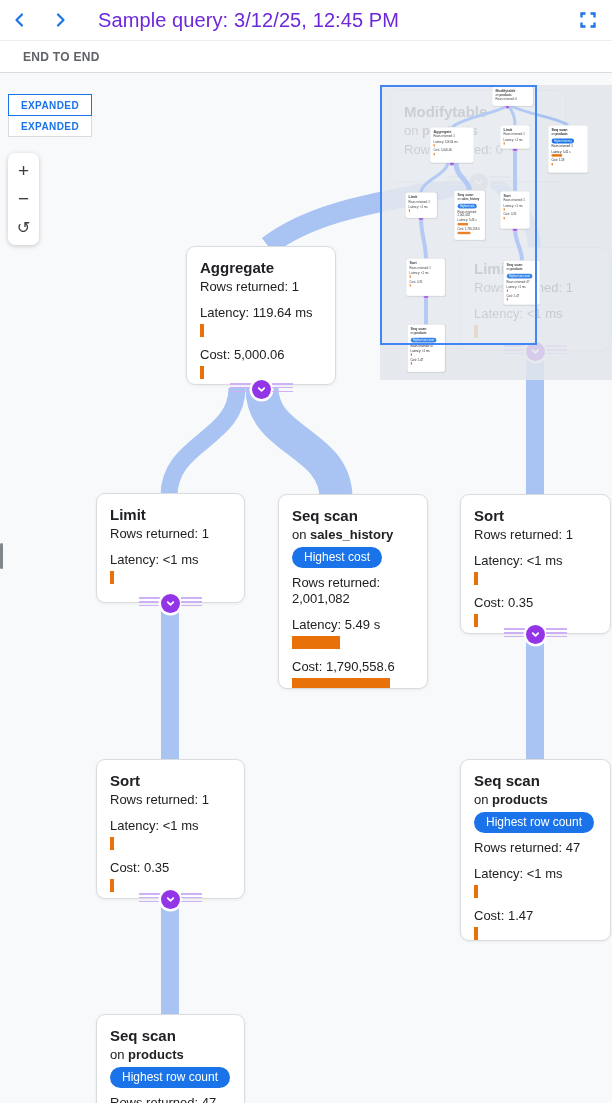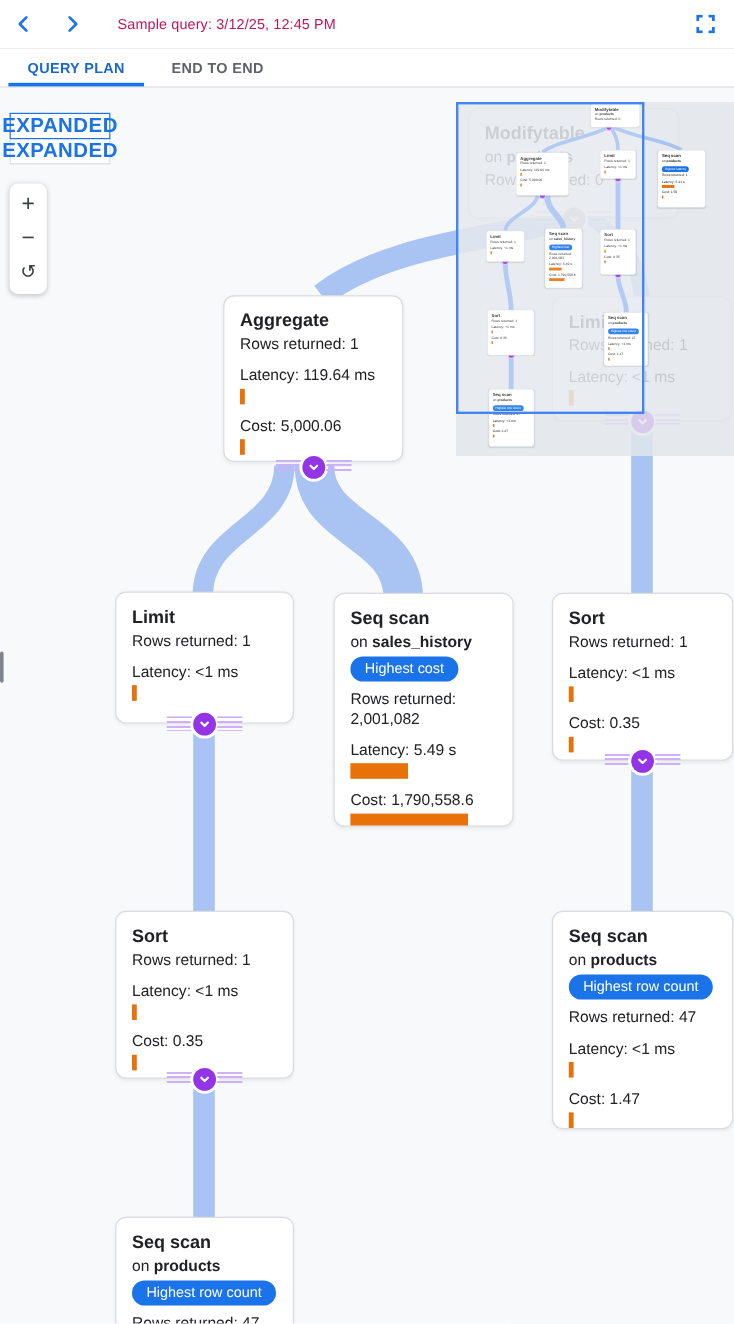--- a/index.html
+++ b/index.html
@@ -4,21 +4,21 @@
 <style>
   html,body{margin:0;padding:0;}
   body{
     position:relative;width:612px;height:1103px;overflow:hidden;
     background:#fff;font-family:"Liberation Sans","DejaVu Sans",sans-serif;color:#202124;
   }
   
   .header{position:absolute;left:0;top:0;width:612px;height:40px;background:#fff;
     border-bottom:1px solid #eceef0;display:flex;align-items:center;z-index:30;}
   .nav-btn{width:40px;height:40px;display:flex;align-items:center;justify-content:center;cursor:pointer;}
-  .hdr-title{font-size:12px;color:#be185d;margin-left:18px;letter-spacing:.1px;}
+  .hdr-title{font-size:20px;color:#6d28d9;margin-left:18px;letter-spacing:.1px;}
   .fs-btn{position:absolute;right:8px;top:4px;width:32px;height:32px;display:flex;align-items:center;justify-content:center;cursor:pointer;}
   
   .tabbar{position:absolute;left:0;top:41px;width:612px;height:31px;background:#fff;
     border-bottom:1px solid #dadce0;display:flex;align-items:stretch;z-index:30;}
   .tab{display:flex;align-items:center;justify-content:center;padding:0 16px;margin-left:7px;
     font-size:12px;font-weight:bold;letter-spacing:.3px;color:#5f6368;position:relative;cursor:pointer;}
   .tab.active{color:#1967d2;}
   .tab.active::after{content:"";position:absolute;left:0;right:0;bottom:0;height:3px;background:#1a73e8;}
   
   .canvas{position:absolute;left:0;top:72px;width:612px;height:1031px;background:#f8f9fb;}
@@ -38,21 +38,21 @@
   .chev{position:absolute;width:64px;height:20px;display:flex;align-items:center;justify-content:center;z-index:3;cursor:pointer;}
   .chev::before,.chev::after{content:"";width:21px;height:12px;
     background:repeating-linear-gradient(to bottom,#cdb0f6 0,#cdb0f6 1.6px,rgba(0,0,0,0) 1.6px,rgba(0,0,0,0) 3.9px);}
   .chev .circ{width:19px;height:19px;border-radius:50%;background:#9334e6;box-shadow:0 0 0 2.5px #fff;
     display:flex;align-items:center;justify-content:center;margin:0 1px;}
   .chev.gray::before,.chev.gray::after{background:repeating-linear-gradient(to bottom,#ced3da 0,#ced3da 1.6px,rgba(0,0,0,0) 1.6px,rgba(0,0,0,0) 3.9px);}
   .chev.gray .circ{background:#b9bfc9;}
   
   .view-toggle{position:absolute;left:8px;top:94px;width:84px;z-index:20;}
   .vt-btn{box-sizing:border-box;width:84px;height:22px;background:#fff;color:#1a73e8;font-weight:bold;
-    font-size:17px;letter-spacing:.4px;display:flex;align-items:center;justify-content:center;cursor:pointer;
+    font-size:10px;letter-spacing:.4px;display:flex;align-items:center;justify-content:center;cursor:pointer;
     border:1px solid #dadce0;font-family:inherit;}
   .vt-btn.selected{border:1px solid #1a73e8;position:relative;z-index:2;}
   .vt-btn + .vt-btn{margin-top:-1px;}
   .zoom-card{position:absolute;left:8px;top:153px;width:31px;height:92px;background:#fff;border-radius:7px;
     box-shadow:0 1px 4px rgba(60,64,67,.28);z-index:20;display:flex;flex-direction:column;align-items:center;justify-content:space-around;padding:4px 0;box-sizing:border-box;}
   .zc-btn{width:31px;height:26px;display:flex;align-items:center;justify-content:center;font-size:19px;color:#3c4043;cursor:pointer;user-select:none;}
   .zc-btn.reset{font-size:16px;}
   
   .minimap{position:absolute;left:380px;top:85px;width:232px;height:295px;z-index:10;
     background:rgba(226,230,235,.85);cursor:pointer;}
@@ -281,15 +281,14 @@
   </div>
   <div class="hdr-title">Sample query: 3/12/25, 12:45 PM</div>
   <div class="fs-btn">
     <svg width="16" height="16" viewBox="0 0 16 16">
       <path d="M1.5 5.5 V1.5 H5.5 M10.5 1.5 H14.5 V5.5 M14.5 10.5 V14.5 H10.5 M5.5 14.5 H1.5 V10.5" stroke="#1a73e8" stroke-width="2.3" fill="none"></path>
     </svg>
   </div>
 </div>
 
 <div class="tabbar">
-  <div class="tab active">QUERY PLAN</div>
   <div class="tab">END TO END</div>
 </div>
 
 </body></html>

